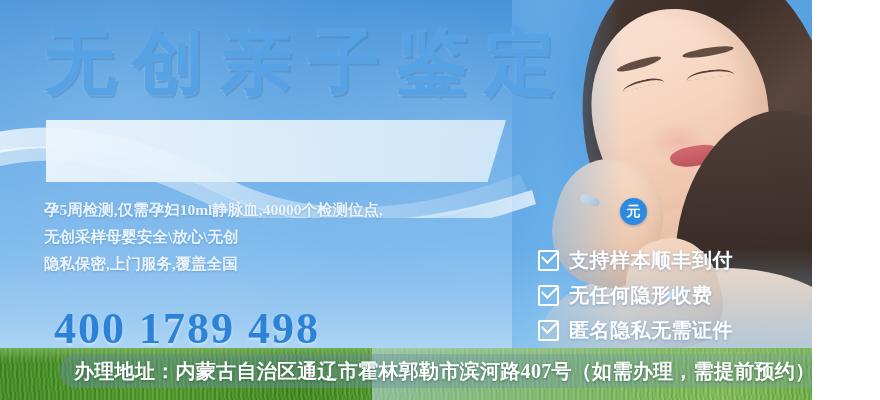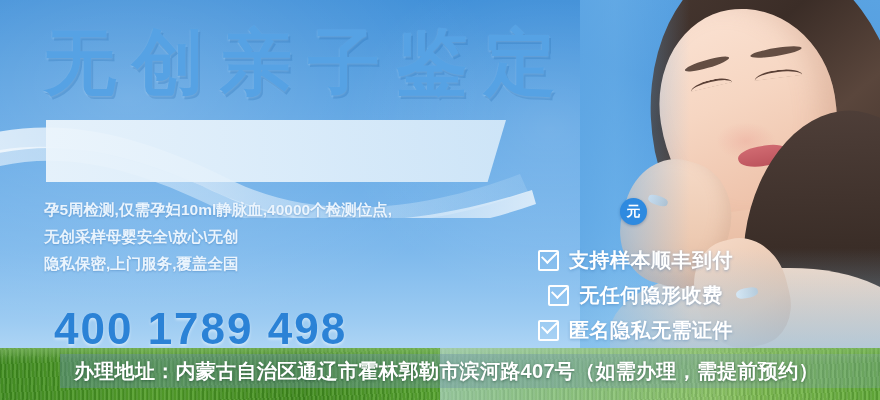--- a/index.html
+++ b/index.html
@@ -1,22 +1,23 @@
 <!DOCTYPE html>
 <html><head>
 <meta charset="utf-8">
 <style>
   html,body{margin:0;padding:0;}
   body{
     width:880px;height:400px;overflow:hidden;
     font-family:"Liberation Sans","DejaVu Sans",sans-serif;
   }
   .banner{
-    position:relative;width:880px;height:400px;overflow:hidden;
+    position:relative;width:812px;height:400px;overflow:hidden;
     background:linear-gradient(180deg,#3f8fd8 0%,#4e9ade 18%,#62a8e6 40%,#7cb8ec 62%,#9ccbf2 80%,#b9dbf6 92%,#cfe6f8 100%);
+    font-family:Liberation Serif, serif;
   }
 
   
   .sky-glow{
     position:absolute;left:-120px;top:-90px;width:620px;height:420px;
     background:radial-gradient(ellipse at 40% 45%,rgba(255,255,255,.20) 0%,rgba(255,255,255,.07) 45%,rgba(255,255,255,0) 72%);
     pointer-events:none;
   }
   .sky-glow2{
     position:absolute;right:120px;top:-40px;width:420px;height:340px;
@@ -159,21 +160,21 @@
   .price-badge{
     margin-left:8px;margin-top:12px;
     width:27px;height:27px;border-radius:50%;
     background:#2e8ae0;color:#fff;font-size:14px;font-weight:700;
     display:flex;align-items:center;justify-content:center;
     box-shadow:0 1px 3px rgba(20,70,130,.35);
   }
 
   
   .features{position:absolute;left:538px;top:243px;}
-  .feature{display:flex;align-items:center;height:35px;justify-content:center;}
+  .feature{display:flex;align-items:center;height:35px;}
   .chk{
     width:17px;height:17px;flex:0 0 17px;margin-right:10px;position:relative;
     border:2px solid #ffffff;border-radius:2px;
   }
   .chk:after{
     content:"";position:absolute;left:2px;top:-1px;width:13px;height:7px;
     border-left:2.4px solid #fff;border-bottom:2.4px solid #fff;
     transform:rotate(-45deg);
   }
   .feature-label{
@@ -201,21 +202,21 @@
   }
   .grass-haze{
     position:absolute;right:120px;bottom:0;width:320px;height:52px;
     background:linear-gradient(90deg,rgba(200,225,240,.55) 0%,rgba(210,230,243,.25) 55%,rgba(255,255,255,0) 100%);
   }
 
   
   .addressbar{
     position:absolute;left:60px;bottom:12px;width:820px;height:34px;
     background:linear-gradient(90deg,rgba(100,140,160,.45) 0%,rgba(110,150,170,.40) 60%,rgba(130,165,180,.30) 100%);
-    display:flex;align-items:center;
+    display:flex;align-items:center;border-radius:16px;
   }
   .address-text{
     font-size:20px;font-weight:700;color:#ffffff;letter-spacing:.3px;white-space:nowrap;
     text-shadow:0 1px 3px rgba(20,60,40,.55);
     padding-left:14px;
   }
 </style>
 </head>
 <body>
 

